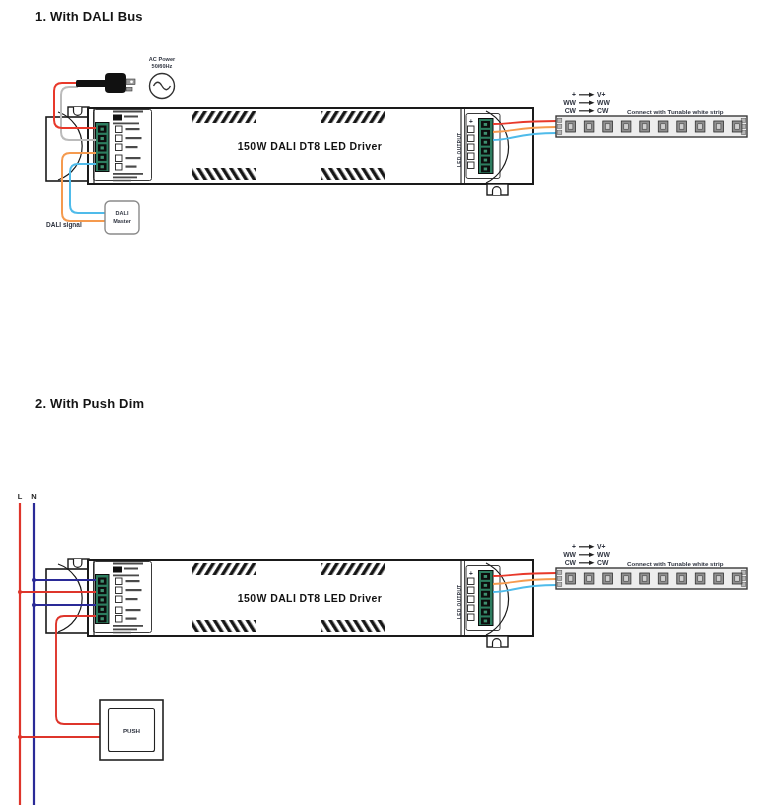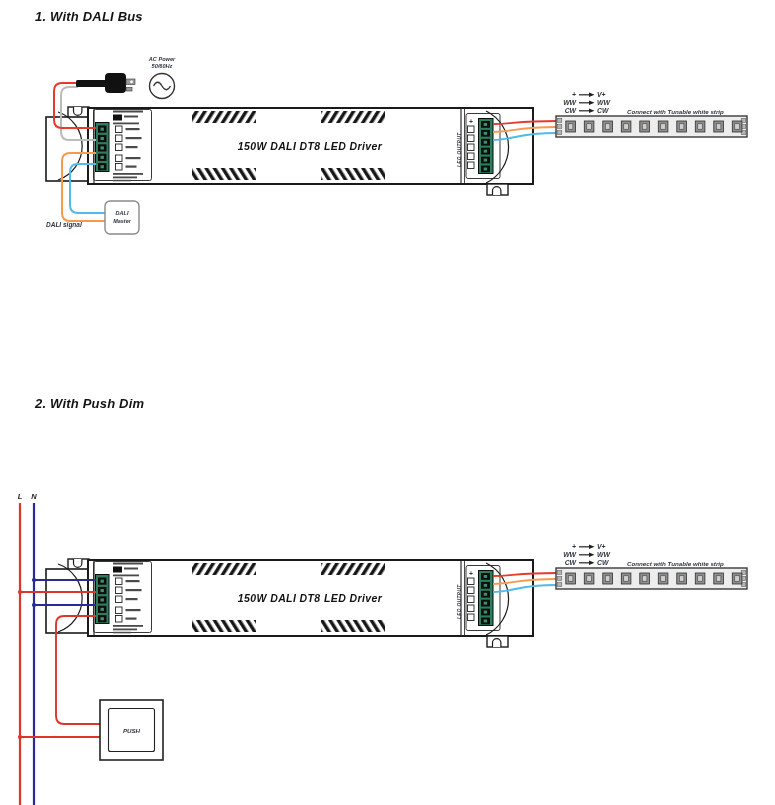--- a/index.html
+++ b/index.html
@@ -1,16 +1,16 @@
 <!DOCTYPE html>
 <html><head>
 <meta charset="utf-8">
 <style>
   html,body{margin:0;padding:0;background:#ffffff;}
-  .canvas-wrap{width:775px;height:805px;background:#fff;overflow:hidden;font-style:italic;}
+  .canvas-wrap{width:775px;height:805px;background:#fff;overflow:hidden;}
   svg{font-family:"Liberation Sans", sans-serif;display:block;}
   text{fill:#2f3440;}
   .sec-title{font-size:13px;font-weight:700;fill:#141414;letter-spacing:.2px;}
   .drv-title{font-size:10.5px;font-weight:700;fill:#111;letter-spacing:.4px;}
   .sm-label{font-size:6.5px;font-weight:700;}
   .xs-label{font-size:5.6px;font-weight:700;}
   .legend-t{font-size:6.8px;font-weight:700;}
   .vert-label{font-size:4.8px;font-weight:700;letter-spacing:.4px;}
   .pin-plus{font-size:6.5px;font-weight:700;}
   .outline{stroke:#1a1a1a;fill:#fff;}

